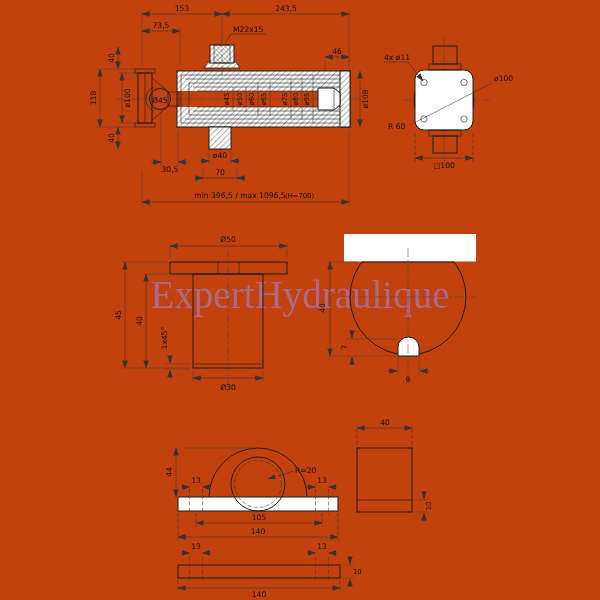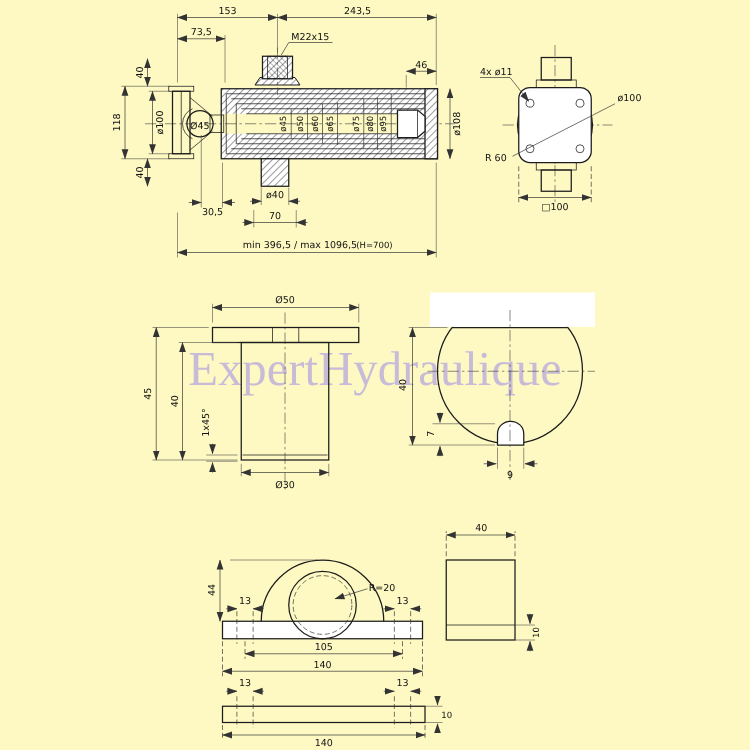--- a/index.html
+++ b/index.html
@@ -1,16 +1,16 @@
 <!DOCTYPE html>
 <html><head>
 <meta charset="utf-8">
 <style>
   html,body{margin:0;padding:0;background:#ffffff;}
-  .page{position:relative;width:600px;height:600px;background:#fef9c3;overflow:hidden;
+  .page{position:relative;width:600px;height:600px;background:#c2410c;overflow:hidden;
         font-family:"DejaVu Sans", sans-serif;}
   svg{display:block;}
   .ol   {fill:none;stroke:#1c1c1c;stroke-width:1;}
   .ol2  {fill:none;stroke:#1c1c1c;stroke-width:0.6;}
   .fillw{fill:#ffffff;stroke:#1c1c1c;stroke-width:1;}
   .hatch{stroke:#1c1c1c;stroke-width:0.7;}
   .dim  {fill:none;stroke:#333;stroke-width:0.55;}
   .ext  {fill:none;stroke:#444;stroke-width:0.45;}
   .dashl{fill:none;stroke:#333;stroke-width:0.55;stroke-dasharray:4 2.2;}
   .cl   {fill:none;stroke:#444;stroke-width:0.5;stroke-dasharray:9 2.5 2 2.5;}

